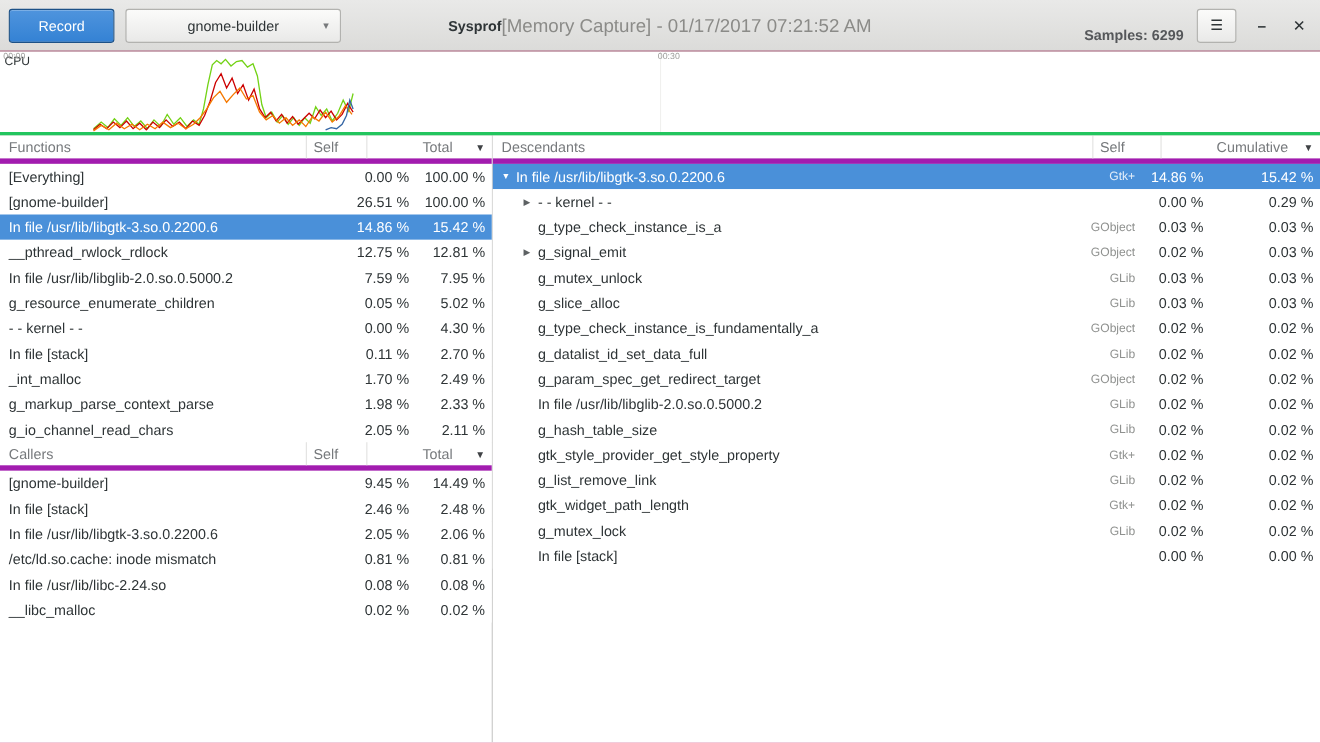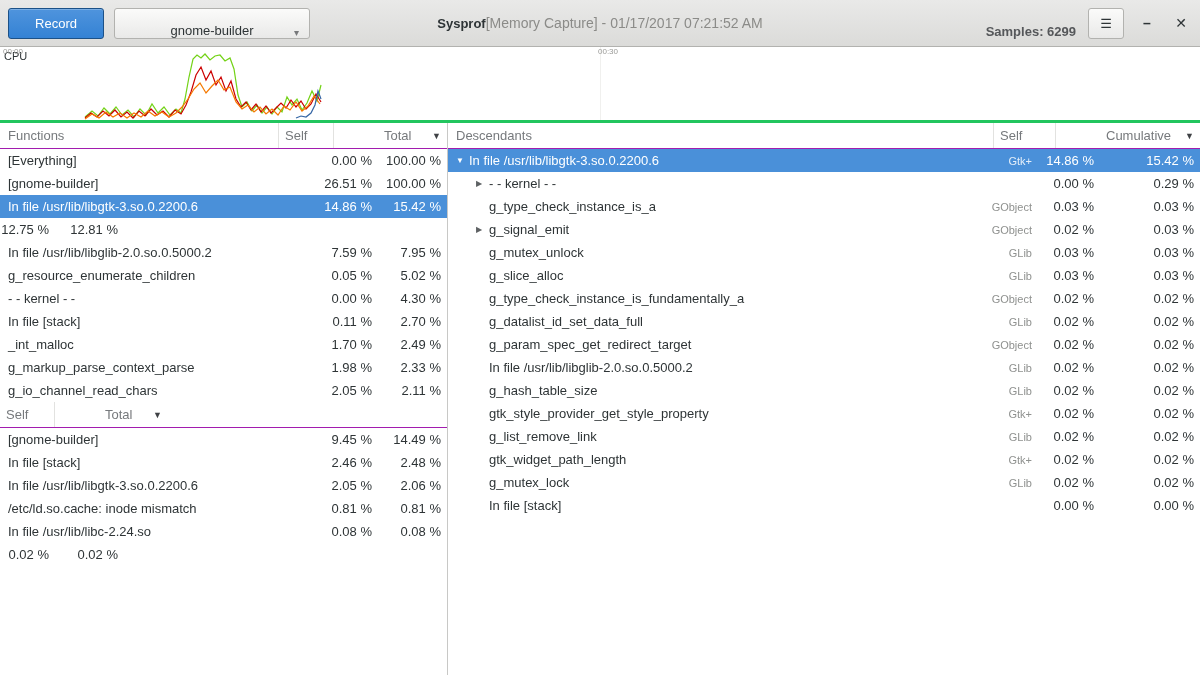--- a/index.html
+++ b/index.html
@@ -4,45 +4,45 @@
 <style>
   * { margin:0; padding:0; box-sizing:border-box; }
   html,body { width:1200px; height:675px; overflow:hidden; }
   body { font-family:"Liberation Sans","DejaVu Sans",sans-serif; font-size:13px; color:#2e3436; background:#fff; }
   .app { width:1200px; height:675px; display:flex; flex-direction:column; overflow:hidden; background:#be185d; }
 
   
   .headerbar { flex:0 0 47px; height:47px; background:linear-gradient(#e9e9e8,#dbdbd9); border-bottom:1px solid #b2b2af; display:flex; align-items:center; padding:0 8px; position:relative; }
   button { font:inherit; cursor:default; }
   .record-btn { width:96px; height:31px; background:linear-gradient(#4f94dd,#3482d4); border:1px solid #1c5187; border-radius:3px; color:#fff; box-shadow:inset 0 1px rgba(255,255,255,.25); }
-  .process-btn { margin-left:10px; width:196px; height:31px; background:linear-gradient(#fbfbfa,#e9e9e8); border:1px solid #b2b2af; border-radius:3px; display:flex; align-items:flex-end; justify-content:center; position:relative; color:#2e3436; }
+  .process-btn { margin-left:10px; width:196px; height:31px; background:linear-gradient(#fbfbfa,#e9e9e8); border:1px solid #b2b2af; border-radius:3px; display:flex; align-items:center; justify-content:center; position:relative; color:#2e3436; }
   .process-btn .arrow { position:absolute; right:10px; color:#77797b; font-size:10px; }
   .titlebox { position:absolute; left:0; right:0; top:0; height:100%; display:flex; flex-direction:row; align-items:center; justify-content:center; pointer-events:none; }
   .titlebox .t { font-weight:bold; font-size:13px; color:#2e3436; line-height:15px; }
-  .titlebox .st { font-size:14px; color:#8b8b88; line-height:13px; }
+  .titlebox .st { font-size:17px; color:#8b8b88; line-height:13px; }
   .hdr-right { margin-left:auto; display:flex; align-items:flex-end; gap:12px; z-index:1;font-weight:bold; }
   .samples { color:#55575a; }
   .menu-btn { width:36px; height:31px; background:linear-gradient(#fbfbfa,#e9e9e8); border:1px solid #b2b2af; border-radius:3px; color:#2e3436; font-size:13px; }
   .winbtn { width:22px; height:31px; background:transparent; border:none; color:#2e3436; font-size:14px; }
 
   
   .cpuarea { flex:0 0 76px; height:76px; position:relative; background:#fff; border-bottom:3px solid #22c55e; }
   .cpuarea svg { position:absolute; left:0; top:0; width:100%; height:75px; }
   .cpu-label { position:absolute; left:4px; top:3px; font-size:11px; color:#2e3436; }
   .cpu-tick { position:absolute; font-size:8px; color:#9a9a97; top:0; }
   .tick-0 { left:3px; }
   .tick-30 { left:598px; }
   .gridline { position:absolute; left:600px; top:0; bottom:0; width:1px; background:#f0f0ee; }
 
   
   .content { flex:1; display:flex; min-height:0; background:#fff; }
   .leftpane { flex:0 0 448px; width:448px; border-right:1px solid #c8c8c6; display:flex; flex-direction:column; }
   .rightpane { flex:1; display:flex; flex-direction:column; }
 
-  .thead { flex:0 0 26px; height:26px; display:flex; background:#fff; border-bottom:1px solid #a21caf; color:#76797c; }
+  .thead { flex:0 0 26px; height:26px; display:flex; background:#fff; border-bottom:5px solid #a21caf; color:#76797c; }
   .thead .c { display:flex; align-items:center; height:100%; border-right:1px solid #e2e2e0; padding:0 6px; }
   .thead .c:last-child { border-right:none;margin-left:44px; }
   .thead .c.grow { flex:1; padding-left:8px; }
   .sort { margin-left:auto; font-size:9px; color:#3f4245; padding-left:4px; }
 
   .trow { flex:0 0 23px; height:23px; display:flex; align-items:flex-start; background:#fff; }
   .trow .c { display:flex; align-items:center; height:100%; padding:0 6px; white-space:nowrap; overflow:hidden; }
   .trow .c.grow { flex:1; padding-left:8px; }
   .trow .num { justify-content:flex-end; }
   .col-self { width:55px; flex:0 0 55px; }
@@ -121,20 +121,21 @@
             <div class="c grow">[gnome-builder]</div>
             <div class="c num col-self">26.51 %</div>
             <div class="c num col-total">100.00 %</div>
           </div>
           <div class="trow sel">
             <div class="c grow">In file /usr/lib/libgtk-3.so.0.2200.6</div>
             <div class="c num col-self">14.86 %</div>
             <div class="c num col-total">15.42 %</div>
           </div>
           <div class="trow">
+            <div class="c grow">__pthread_rwlock_rdlock</div>
             <div class="c num col-self">12.75 %</div>
             <div class="c num col-total">12.81 %</div>
           </div>
           <div class="trow">
             <div class="c grow">In file /usr/lib/libglib-2.0.so.0.5000.2</div>
             <div class="c num col-self">7.59 %</div>
             <div class="c num col-total">7.95 %</div>
           </div>
           <div class="trow">
             <div class="c grow">g_resource_enumerate_children</div>
@@ -162,20 +163,21 @@
             <div class="c num col-total">2.33 %</div>
           </div>
           <div class="trow">
             <div class="c grow">g_io_channel_read_chars</div>
             <div class="c num col-self">2.05 %</div>
             <div class="c num col-total">2.11 %</div>
           </div>
         </div>
 
       <div class="thead">
+        <div class="c grow">Callers</div>
         <div class="c col-self">Self</div>
         <div class="c col-total">
           <span>Total</span>
           <span class="sort">▼</span>
         </div>
       </div>
       <div id="callers-body">
           <div class="trow">
             <div class="c grow">[gnome-builder]</div>
             <div class="c num col-self">9.45 %</div>
@@ -195,20 +197,21 @@
             <div class="c grow">/etc/ld.so.cache: inode mismatch</div>
             <div class="c num col-self">0.81 %</div>
             <div class="c num col-total">0.81 %</div>
           </div>
           <div class="trow">
             <div class="c grow">In file /usr/lib/libc-2.24.so</div>
             <div class="c num col-self">0.08 %</div>
             <div class="c num col-total">0.08 %</div>
           </div>
           <div class="trow">
+            <div class="c grow">__libc_malloc</div>
             <div class="c num col-self">0.02 %</div>
             <div class="c num col-total">0.02 %</div>
           </div>
         </div>
     </div>
 
     <div class="rightpane">
       <div class="thead">
         <div class="c grow">Descendants</div>
         <div class="c col-dself">Self</div>

